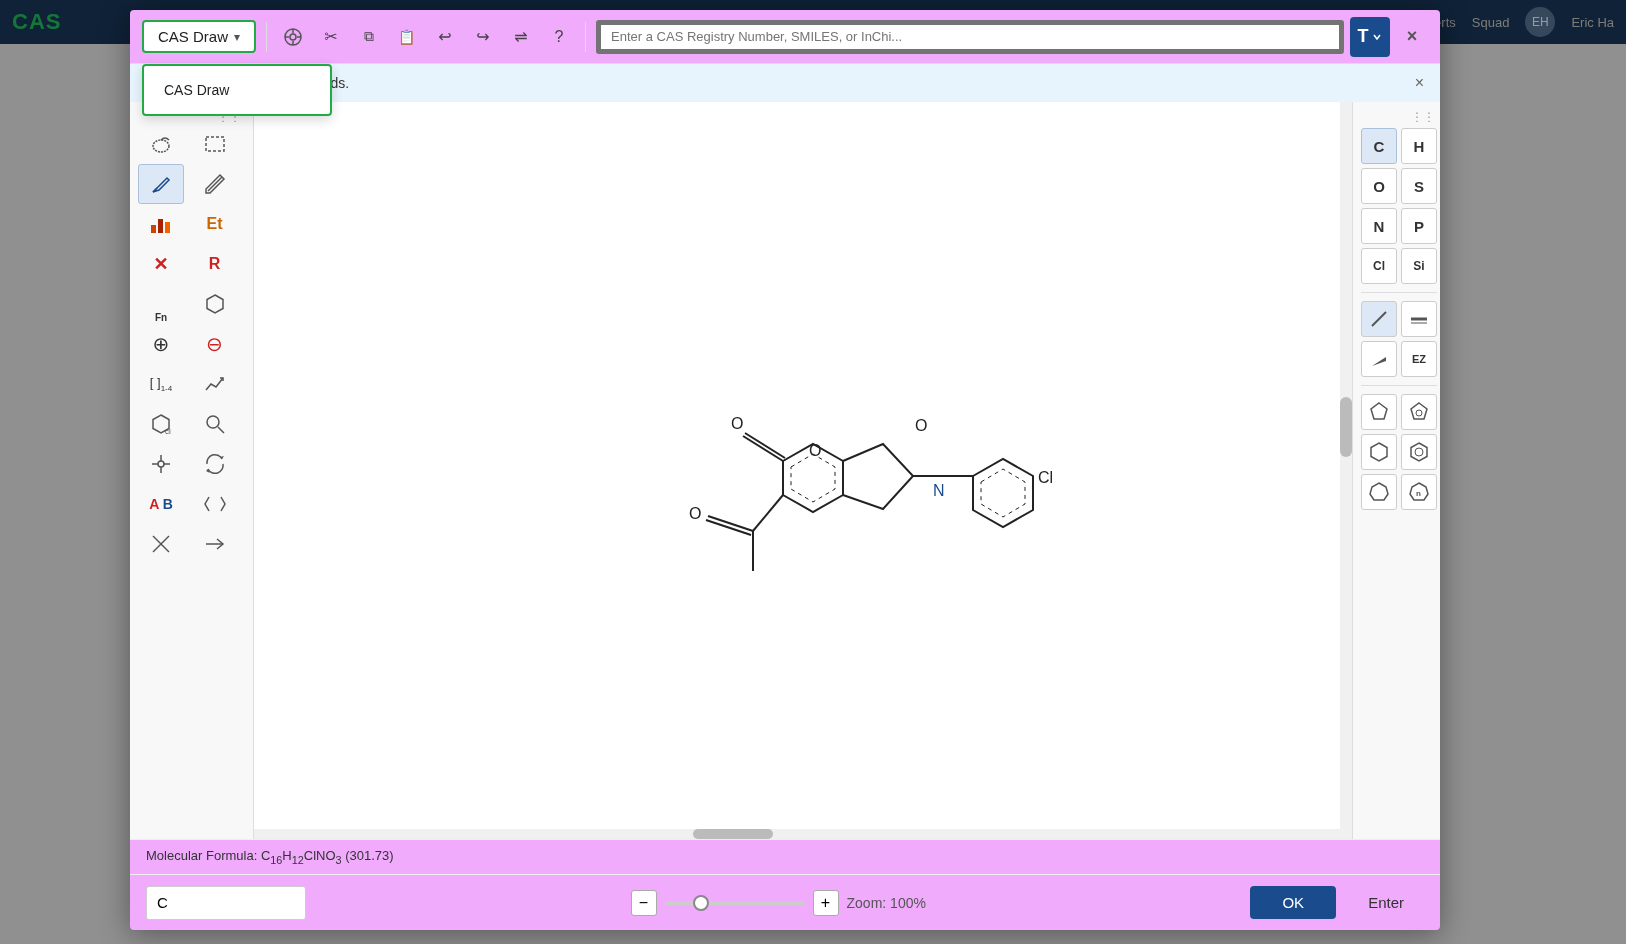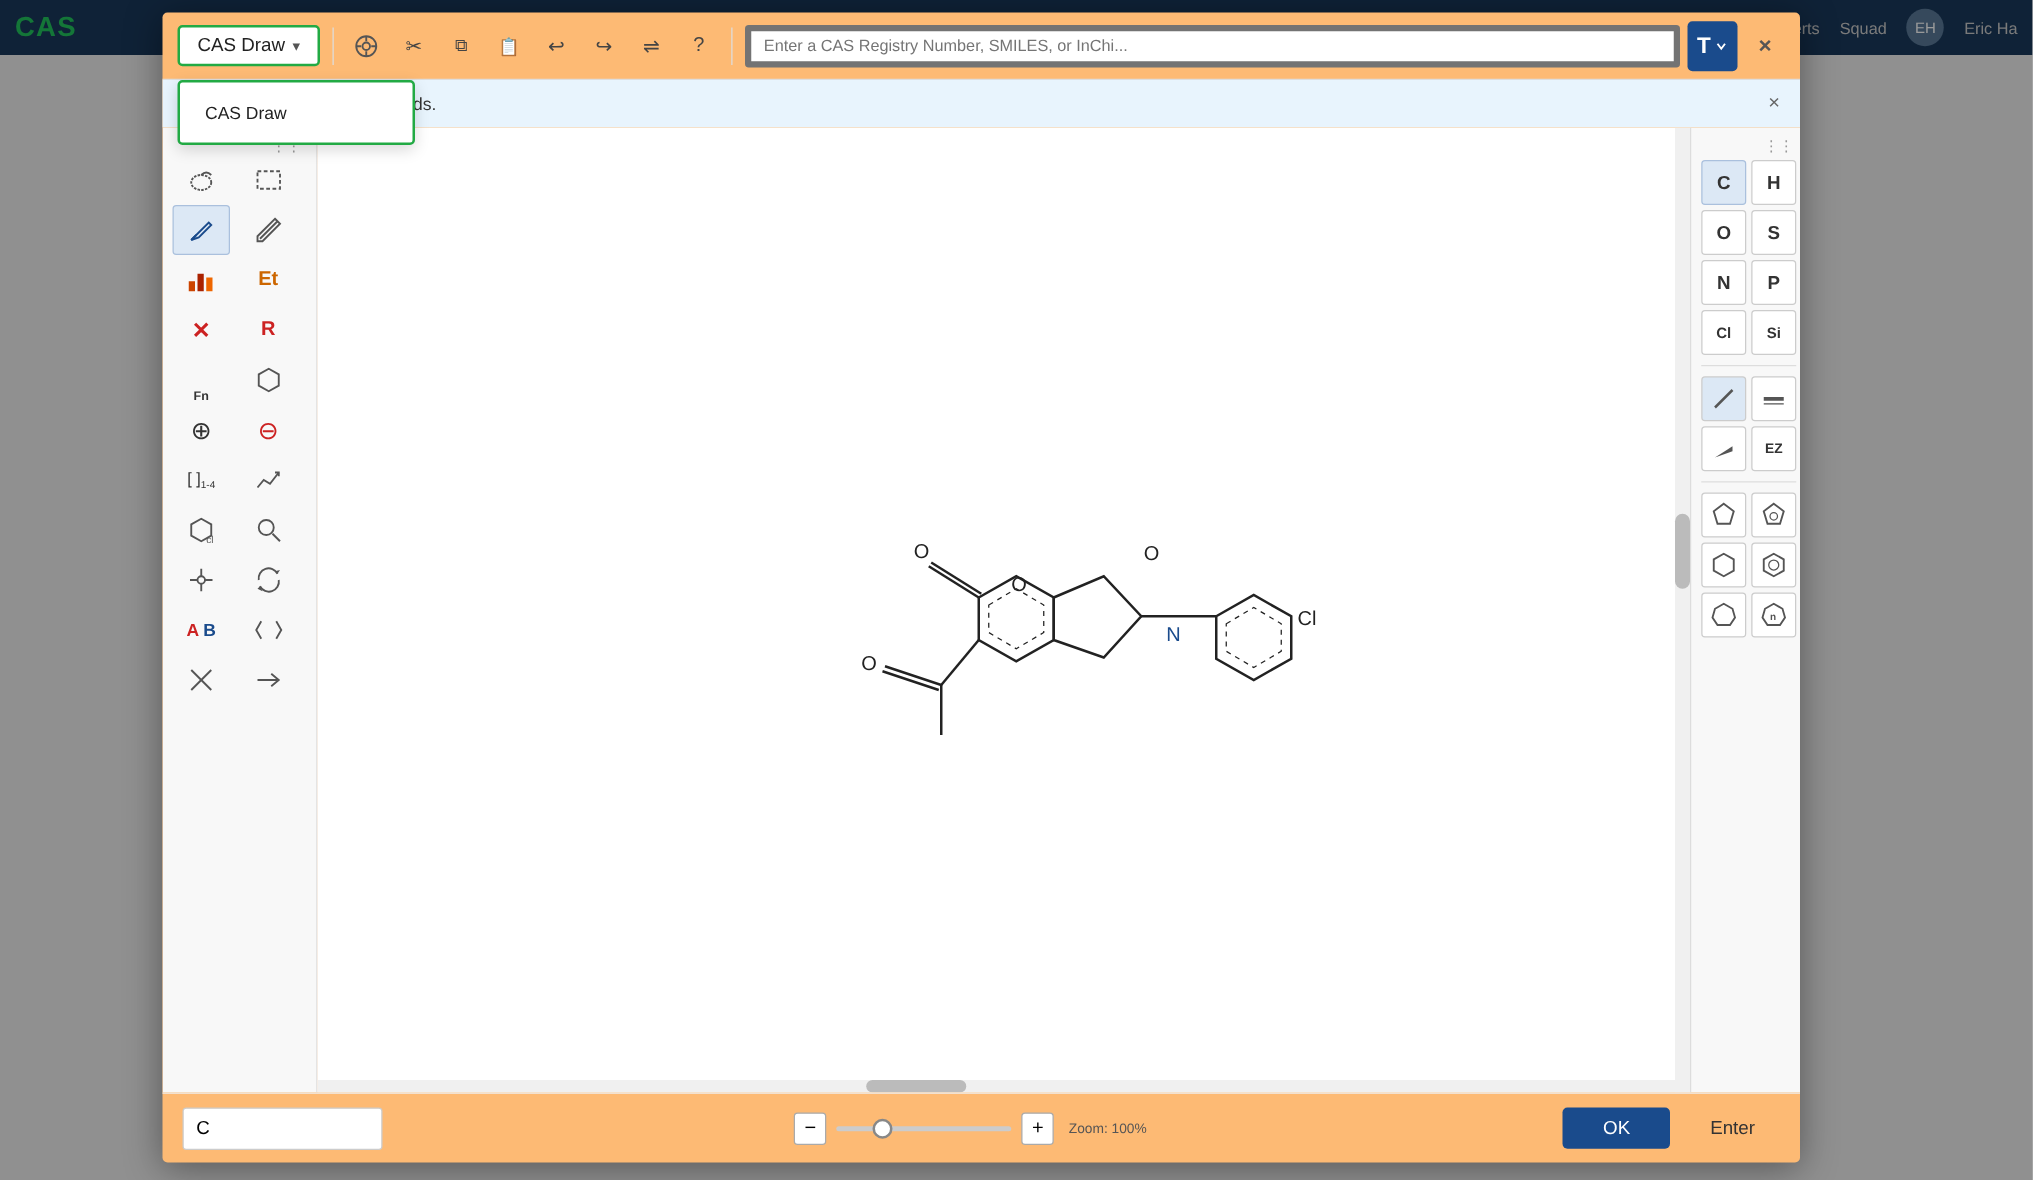--- a/index.html
+++ b/index.html
@@ -63,21 +63,21 @@
       z-index: 10;
     }
 
     
     .dialog {
       position: absolute;
       top: 10px;
       left: 130px;
       width: 1310px;
       height: 920px;
-      background: #fdba74;
+      background: #f0abfc;
       border-radius: 4px;
       box-shadow: 0 4px 30px rgba(0,0,0,0.4);
       z-index: 20;
       display: flex;
       flex-direction: column;
     }
 
     
     .dialog-header {
       display: flex;
@@ -326,21 +326,21 @@
     }
     .zoom-slider::-webkit-slider-thumb {
       -webkit-appearance: none;
       width: 16px; height: 16px;
       background: white;
       border: 2px solid #888;
       border-radius: 50%;
       cursor: pointer;
     }
     .zoom-label {
-      font-size: 11px;
+      font-size: 14px;
       color: #555;
       min-width: 70px;
       text-align: center;
     }
     .btn-ok {
       padding: 8px 32px;
       background: #1a4b8c;
       color: white;
       border: none;
       border-radius: 4px;
@@ -739,20 +739,26 @@
       </button>
       <button class="right-tool-btn">
         <svg width="24" height="24" viewBox="0 0 24 24">
           <polygon points="12,3 19,7 21,14 17,20 7,20 3,14 5,7" fill="none" stroke="#555" stroke-width="1.5"></polygon>
           <text x="9" y="16" font-size="8" fill="#555">n</text>
         </svg>
       </button>
     </div>
   </div>
 
+  <div class="formula-bar">
+    <span>
+      <span>Molecular Formula:</span>
+      C<sub>16</sub>H<sub>12</sub>ClNO<sub>3</sub> (301.73)
+    </span>
+  </div>
 
   <div class="bottom-bar">
     <input class="atom-input" type="text" value="C" style="">
 
     <div class="zoom-controls">
       <button class="zoom-btn">
         <span>−</span>
       </button>
       <input type="range" class="zoom-slider" min="10" max="400" value="100" style="">
       <button class="zoom-btn">

